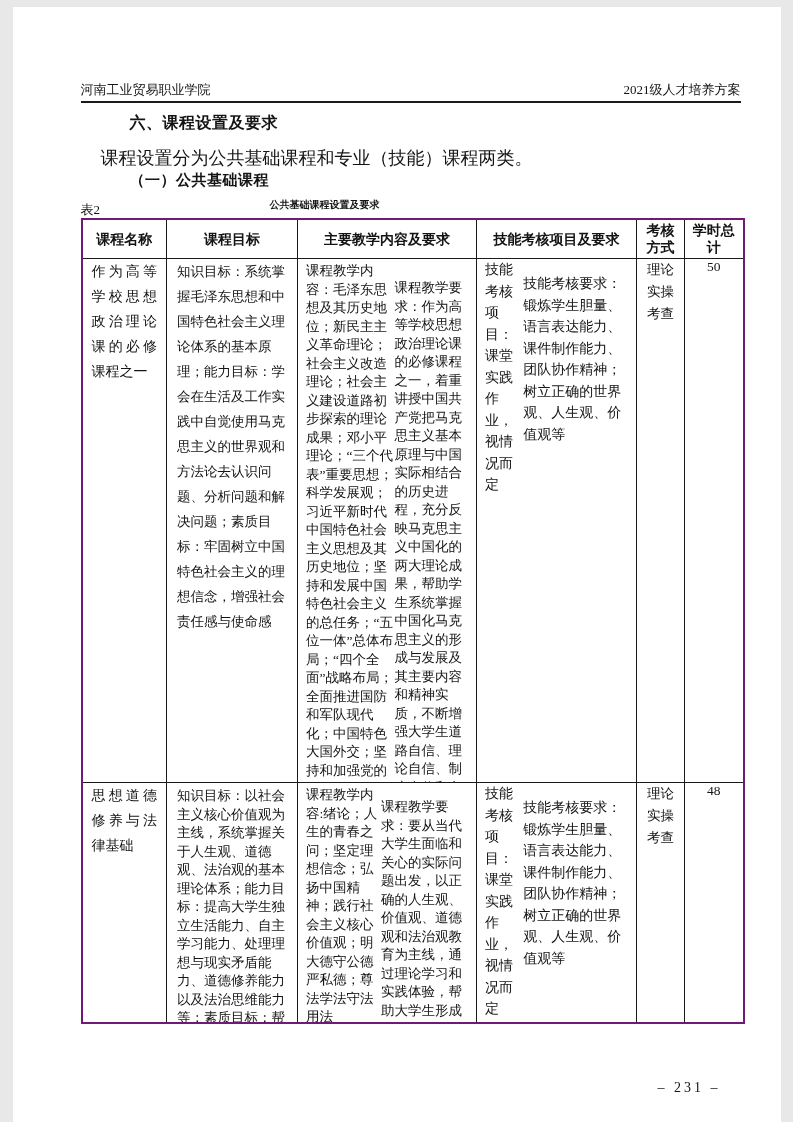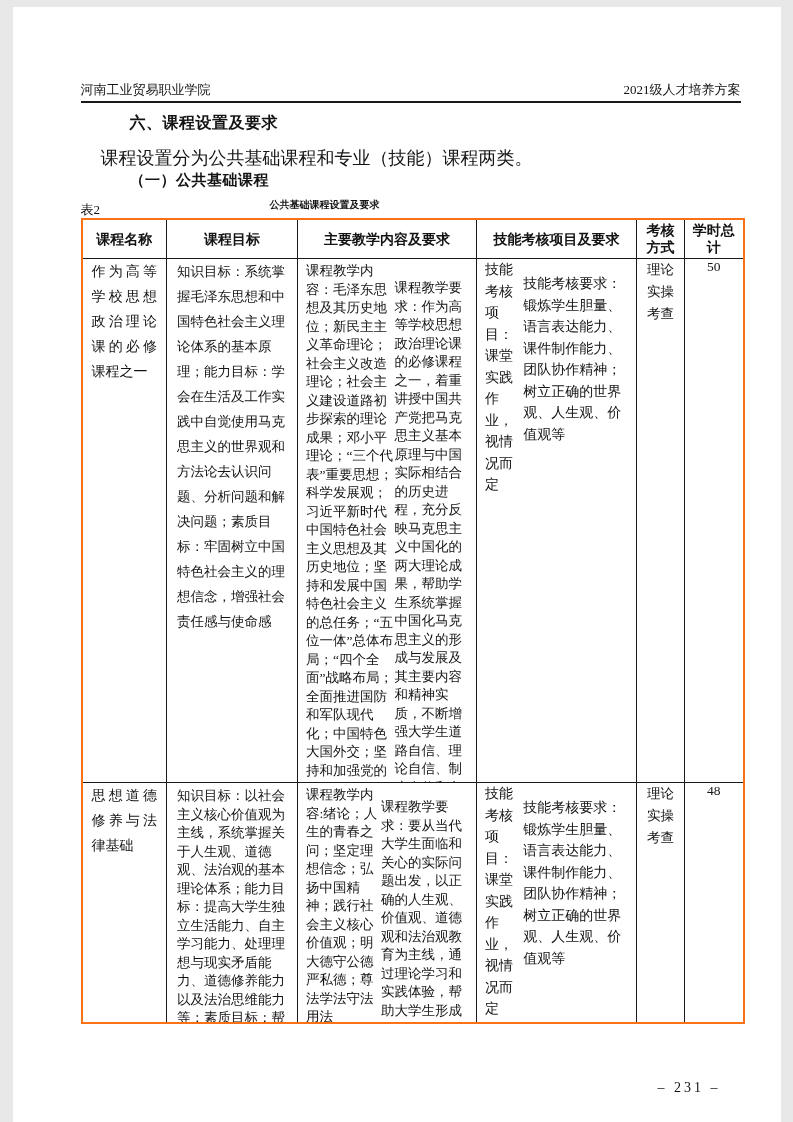--- a/index.html
+++ b/index.html
@@ -32,21 +32,21 @@
   .caption-label { position:absolute; top:194px; left:68px; font-size:13px; }
   .caption-title {
     position:absolute; top:191px; left:192px; width:240px; text-align:center;
     font-size:10px; font-weight:bold;
   }
 
   
   .course-table {
     position:absolute; top:211px; left:68px; width:662px;
     border-collapse:collapse; table-layout:fixed;
-    border:2px solid #f97316;
+    border:2px solid #701a75;
   }
   .course-table th, .course-table td {
     border:1px solid #1a1a1a; padding:0; vertical-align:top;
   }
   .course-table th {
     height:38px; vertical-align:middle; text-align:center;
     font-size:14px; font-weight:bold; line-height:17px; padding:0 4px;
   }
   .cell {
     box-sizing:border-box; overflow:hidden;

